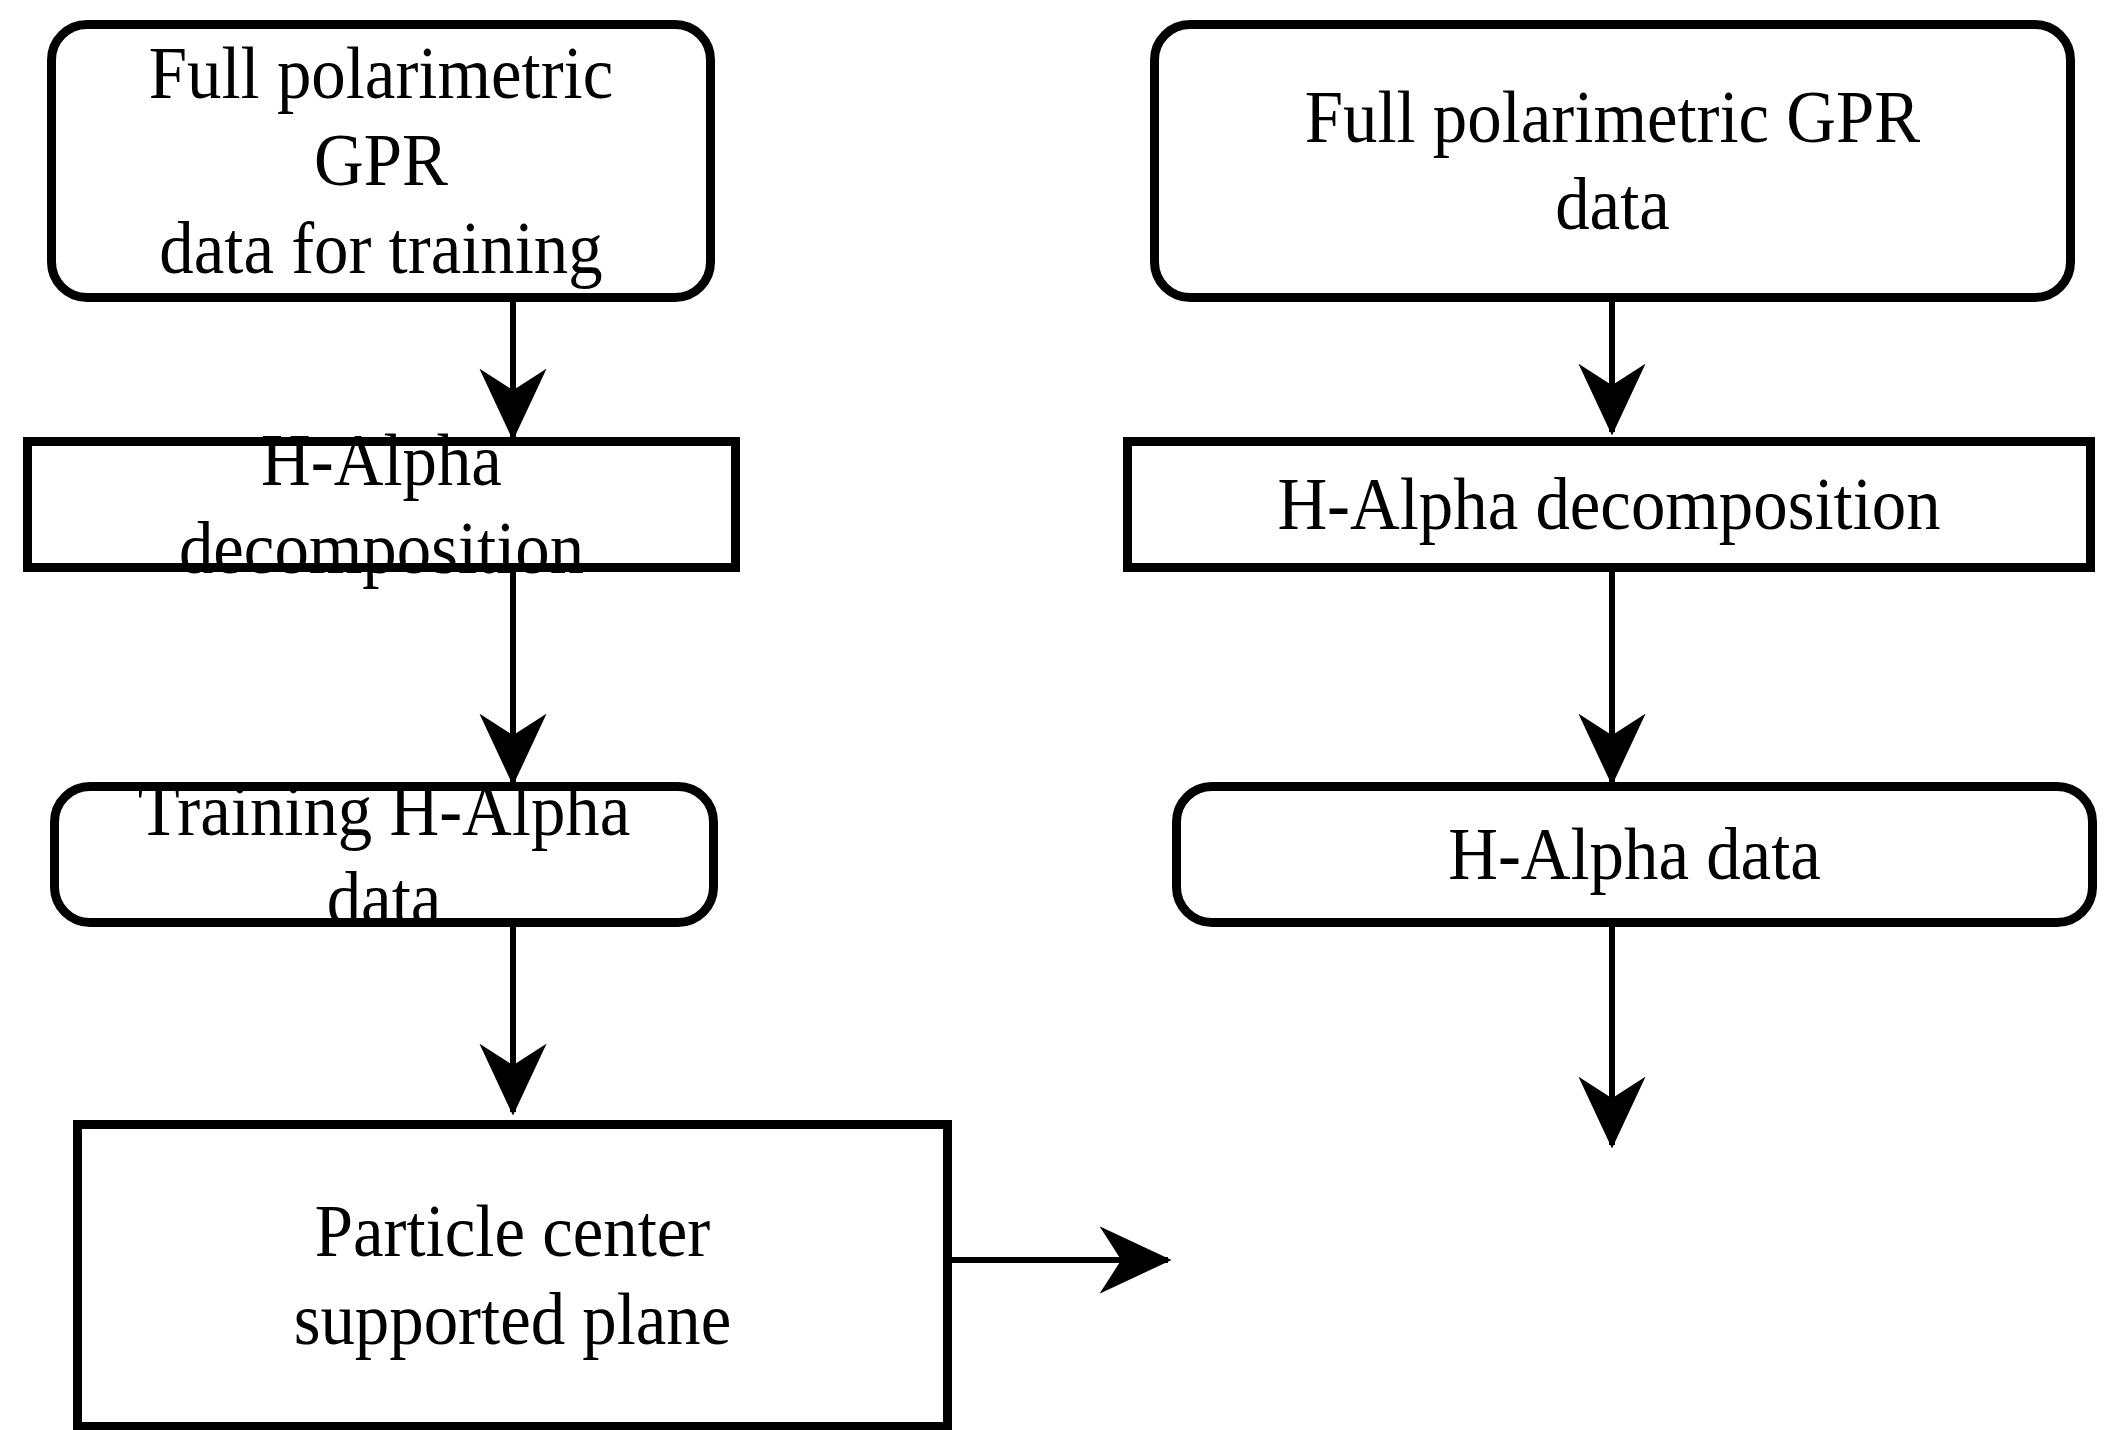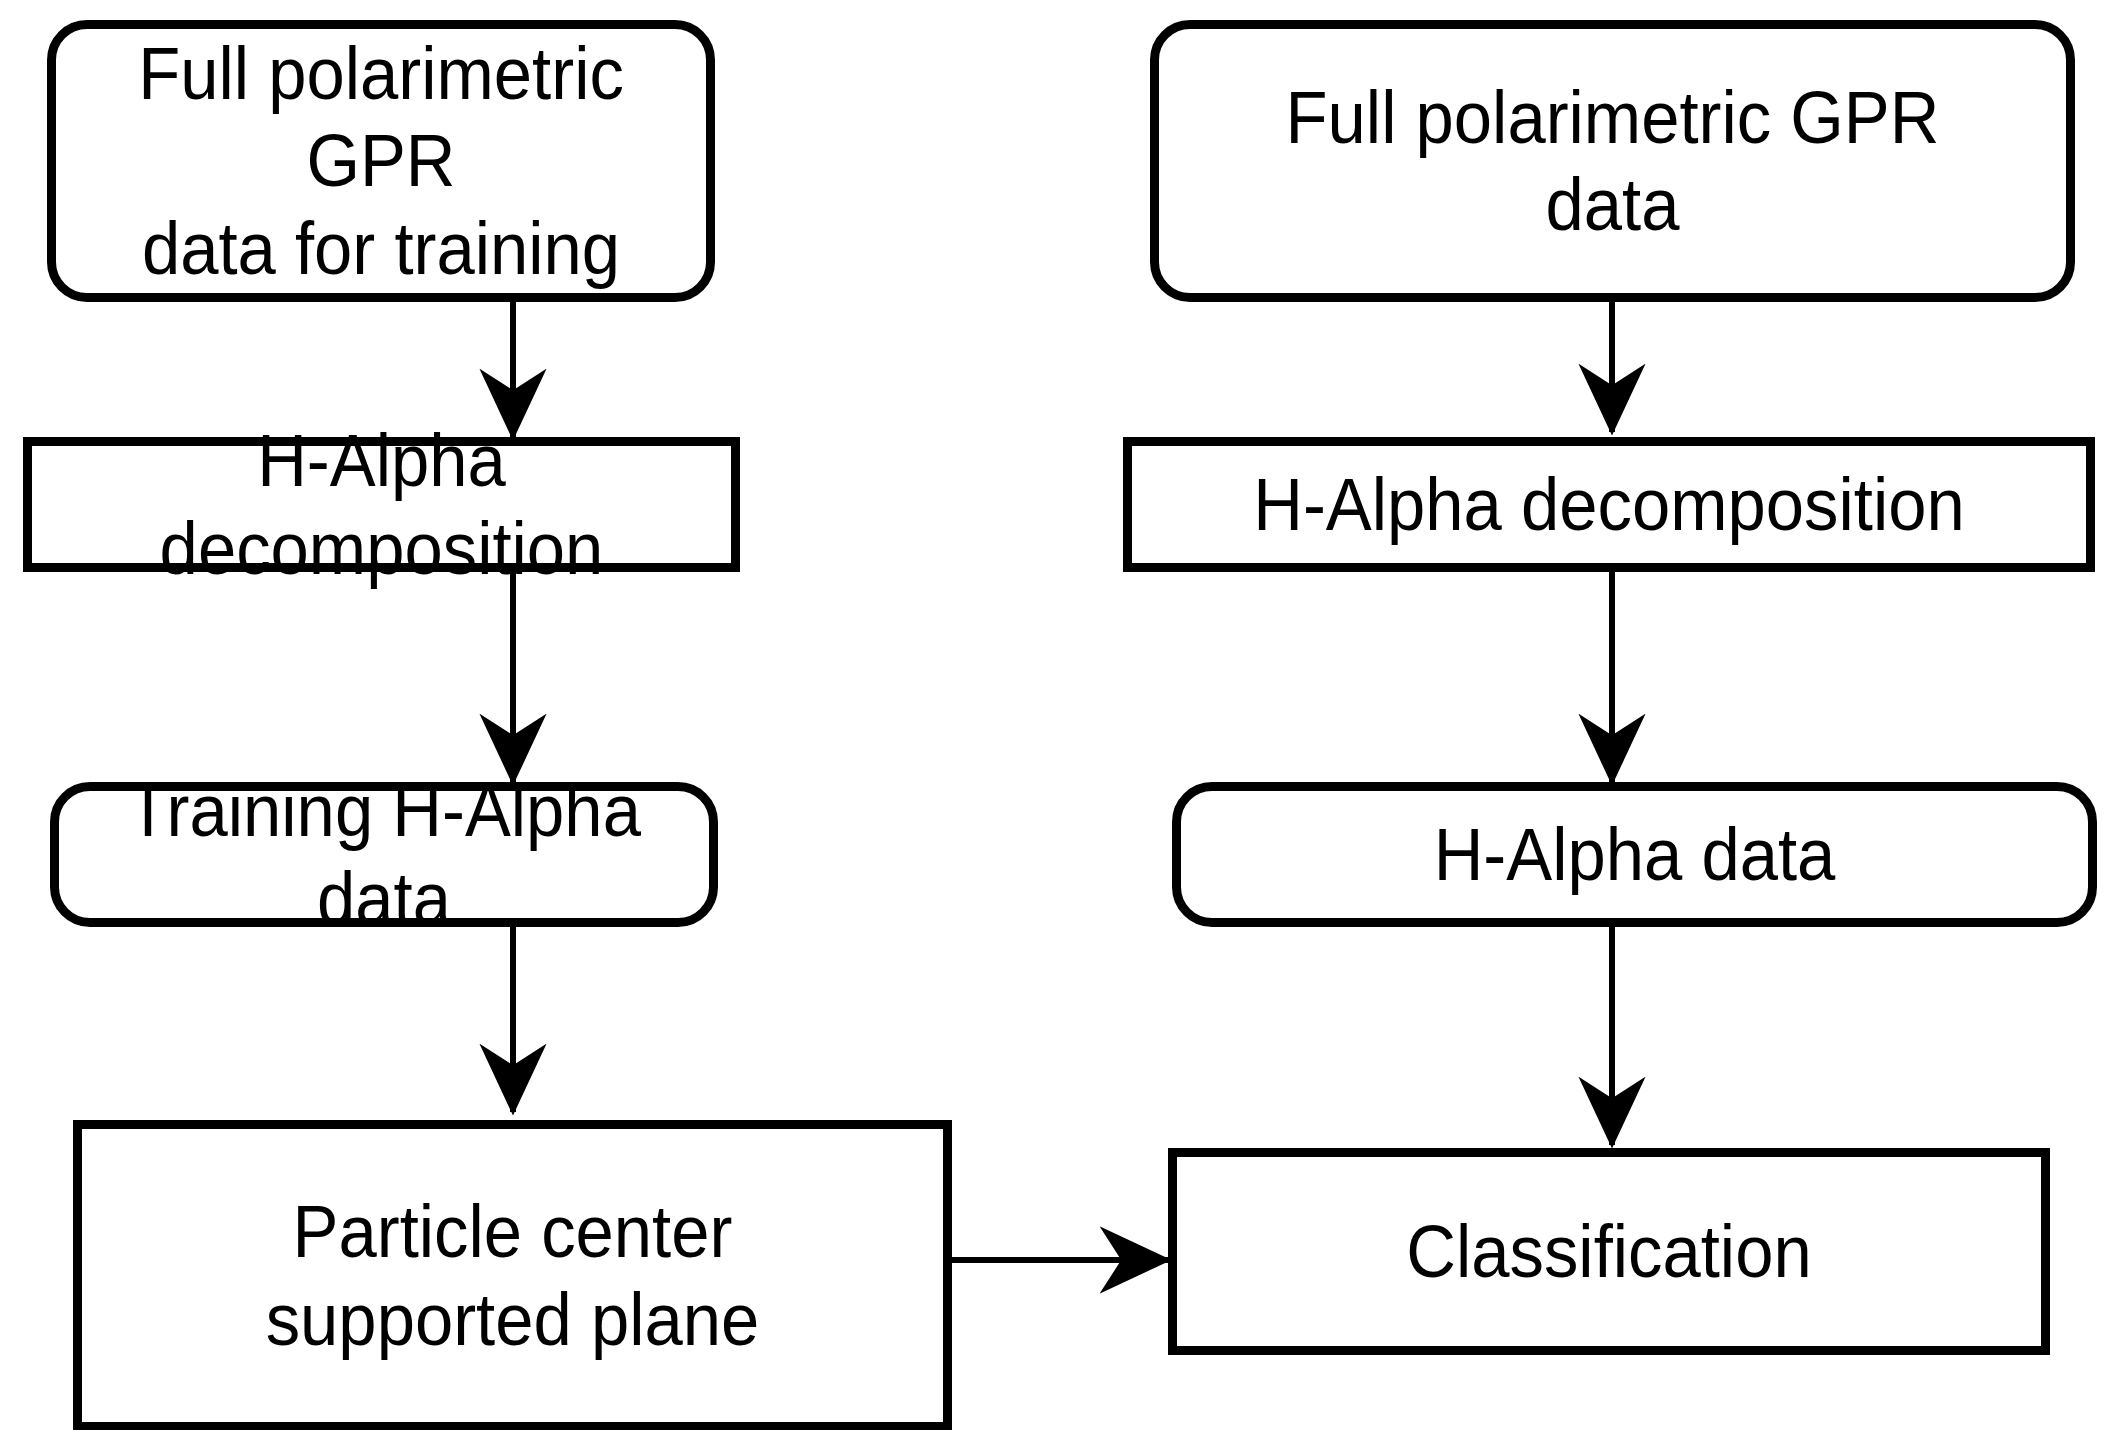--- a/index.html
+++ b/index.html
@@ -7,21 +7,21 @@
     margin: 0;
     padding: 0;
     background: #ffffff;
   }
   #canvas {
     position: relative;
     width: 2124px;
     height: 1430px;
     background: #ffffff;
     overflow: hidden;
-    font-family: Liberation Sans, sans-serif;
+    font-family: Liberation Serif, serif;
   }
   .node {
     position: absolute;
     box-sizing: border-box;
     background: #ffffff;
     border: 9px solid #000000;
     display: flex;
     align-items: center;
     justify-content: center;
     text-align: center;
@@ -104,17 +104,14 @@
   </div>
 
   <div class="node sharp" style="left:1123px; top:437px; width:972px; height:135px;">
     <span class="node-label">H-Alpha decomposition</span>
   </div>
 
   <div class="node rounded" style="left:1150px; top:782px; width:925px; height:145px;margin-left:22px;">
     <span class="node-label">H-Alpha data</span>
   </div>
 
-  <div class="node sharp" style="left:1168px; top:1148px; width:882px; height:207px;">
-    <span class="node-label">Classification</span>
-  </div>
 
 </div>
 
 </body></html>

